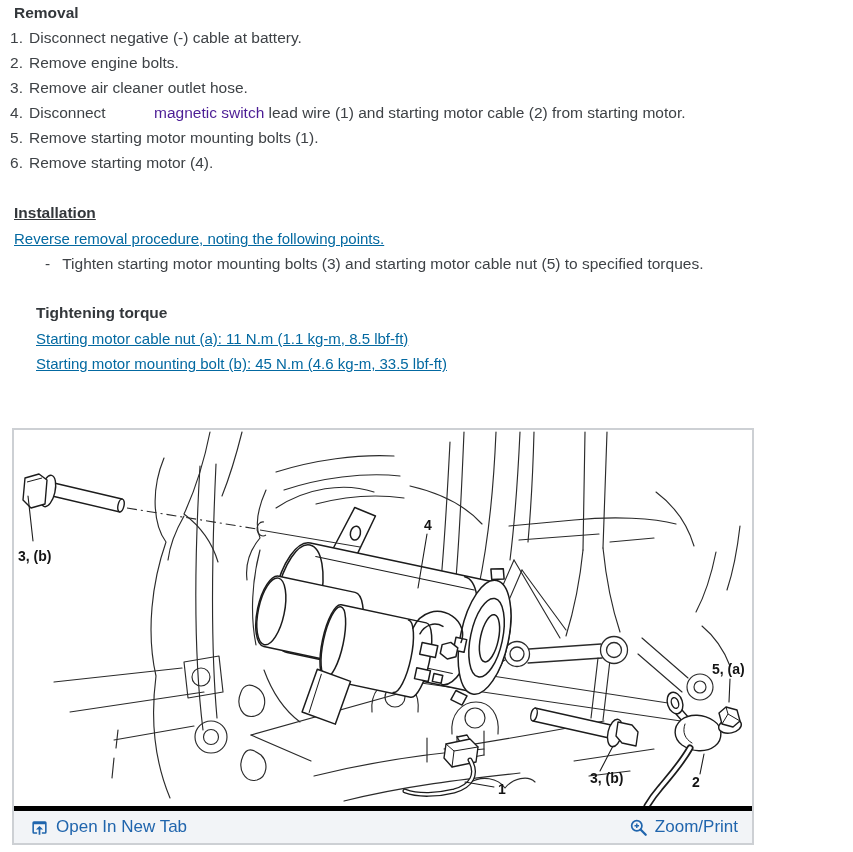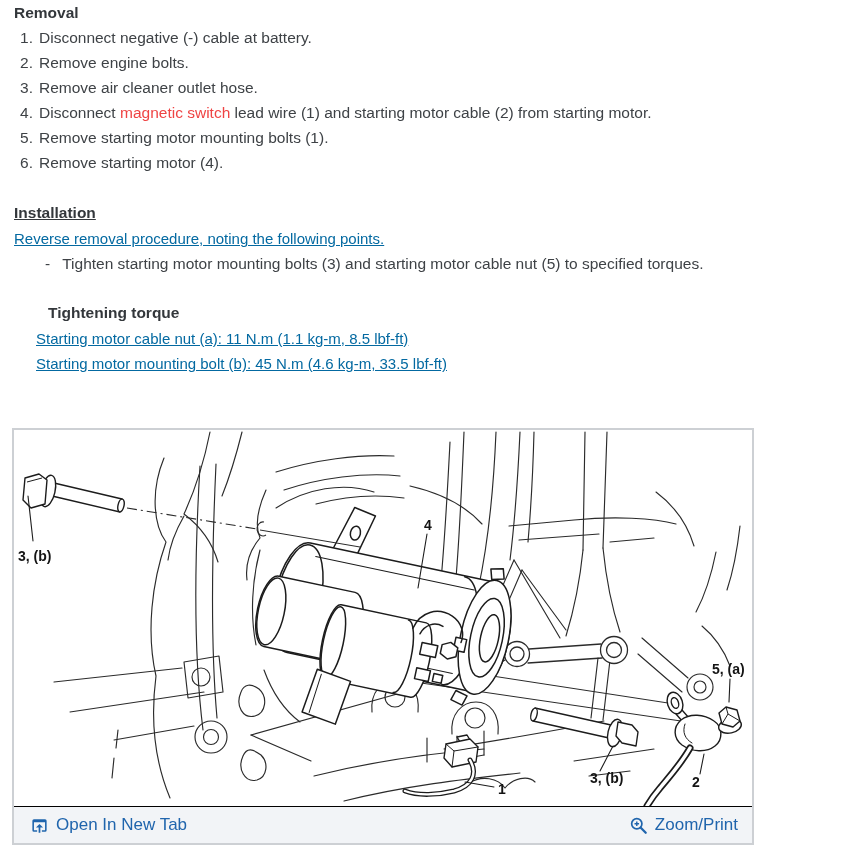--- a/index.html
+++ b/index.html
@@ -1,32 +1,32 @@
 <!DOCTYPE html>
 <html><head>
 <meta charset="utf-8">
 <style>
   * { margin:0; padding:0; box-sizing:border-box; }
   html,body { width:853px; height:852px; background:#ffffff; overflow:hidden;
               font-family:"Liberation Sans", sans-serif; }
   .abs { position:absolute; }
   .txt { font-size:15px; color:#0369a1; white-space:nowrap;text-decoration:underline; }
   .hd  { font-size:15.5px; font-weight:bold; color:#33373b; white-space:nowrap; }
-  .step { position:absolute; left:18px; font-size:15.5px; color:#3e4246; white-space:nowrap; }
+  .step { position:absolute; left:8px; font-size:15.5px; color:#3e4246; white-space:nowrap; }
   .step .num { display:inline-block; width:15px; text-align:right; margin-right:6px; }
-  a.inline-link { color:#ef4444; text-decoration:none; cursor:pointer; }
+  a.inline-link { color:#4c1d95; text-decoration:none; cursor:pointer;margin-left:44px; }
   .dashrow { position:absolute; left:21px; font-size:15.5px; color:#3e4246; white-space:nowrap;margin-left:24px; }
   .dashrow .dash { margin-right:12px; }
 
   
   .fig-box { position:absolute; left:12px; top:428px; width:742px; height:417px;
              border:2px solid #cdd0d4; background:#ffffff; }
   .fig-canvas { position:absolute; left:0; top:0; width:738px; height:376px; background:#fff; }
   .fig-bar { position:absolute; left:0; bottom:0; width:738px; height:37px;
-             background:#f2f4f7; border-top:1px solid #000000;
+             background:#f2f4f7; border-top:5px solid #000000;
              display:flex; align-items:center; justify-content:space-between;
              padding:0 14px 0 16px; }
   .bar-link { display:flex; align-items:center; gap:7px; color:#2065ad;
               font-size:17px; text-decoration:none; cursor:pointer; white-space:nowrap; }
   .bar-link svg { display:block; }
 
   
   svg.draw { display:block; }
   svg.draw path, svg.draw line, svg.draw ellipse, svg.draw circle, svg.draw polyline {
     vector-effect:non-scaling-stroke;
@@ -55,21 +55,21 @@
 </div>
 <div class="step" style="top:154px">
   <span class="num">6.</span><span>Remove starting motor (4).</span>
 </div>
 
 <div class="abs hd" style="left:14px; top:204px;text-decoration:underline;">Installation</div>
 <div class="abs txt" style="left:14px; top:230px;">Reverse removal procedure, noting the following points.</div>
 <div class="dashrow" style="top:255px;">
   <span class="dash">-</span><span>Tighten starting motor mounting bolts (3) and starting motor cable nut (5) to specified torques.</span>
 </div>
-<div class="abs hd" style="left:48px; top:304px;">Tightening torque</div>
+<div class="abs hd" style="left:36px; top:304px;">Tightening torque</div>
 <div class="abs txt" style="left:36px; top:330px;">Starting motor cable nut (a): 11 N.m (1.1 kg-m, 8.5 lbf-ft)</div>
 <div class="abs txt" style="left:36px; top:355px;">Starting motor mounting bolt (b): 45 N.m (4.6 kg-m, 33.5 lbf-ft)</div>
 
 <div class="fig-box">
   <div class="fig-canvas">
     <svg class="draw" width="738" height="376" viewBox="0 0 738 376">
 
       <g fill="none" stroke="#2b2b2b" stroke-width="1.15" stroke-linecap="round" stroke-linejoin="round">
         <path d="M196,2 C190,32 182,58 170,84 C186,96 198,112 204,132"></path>
         <path d="M228,2 C222,26 216,46 208,66"></path>

